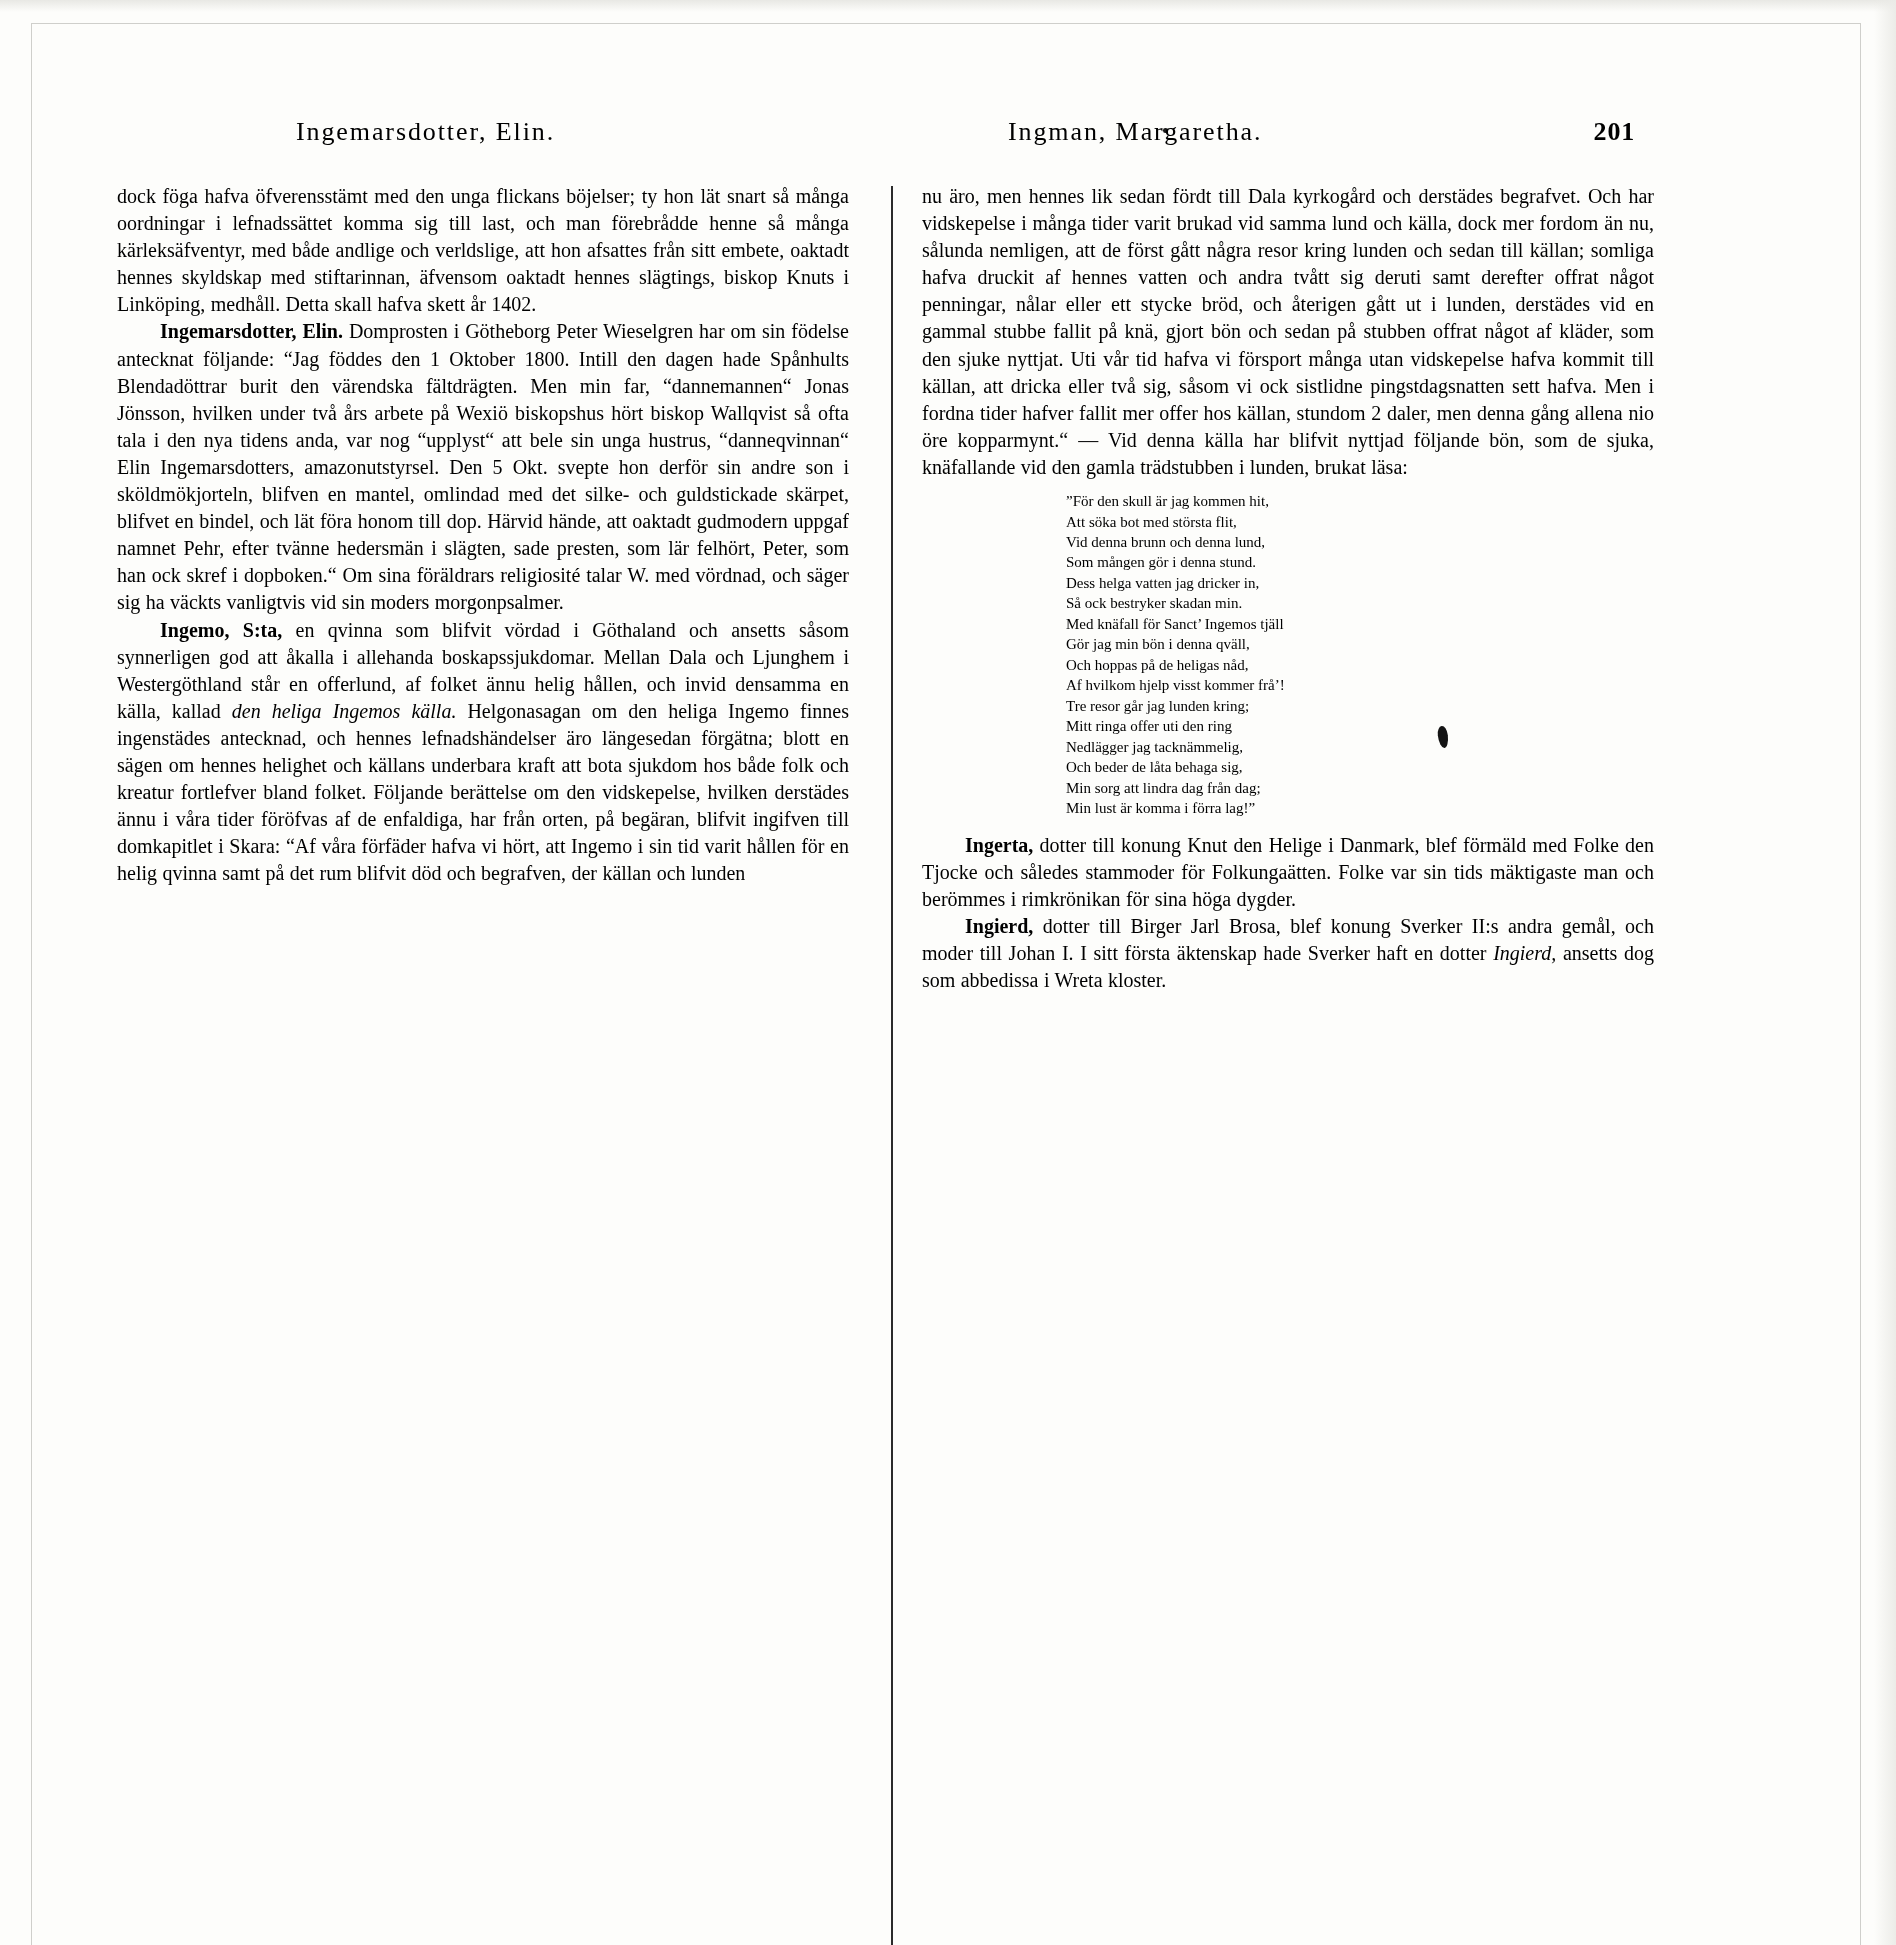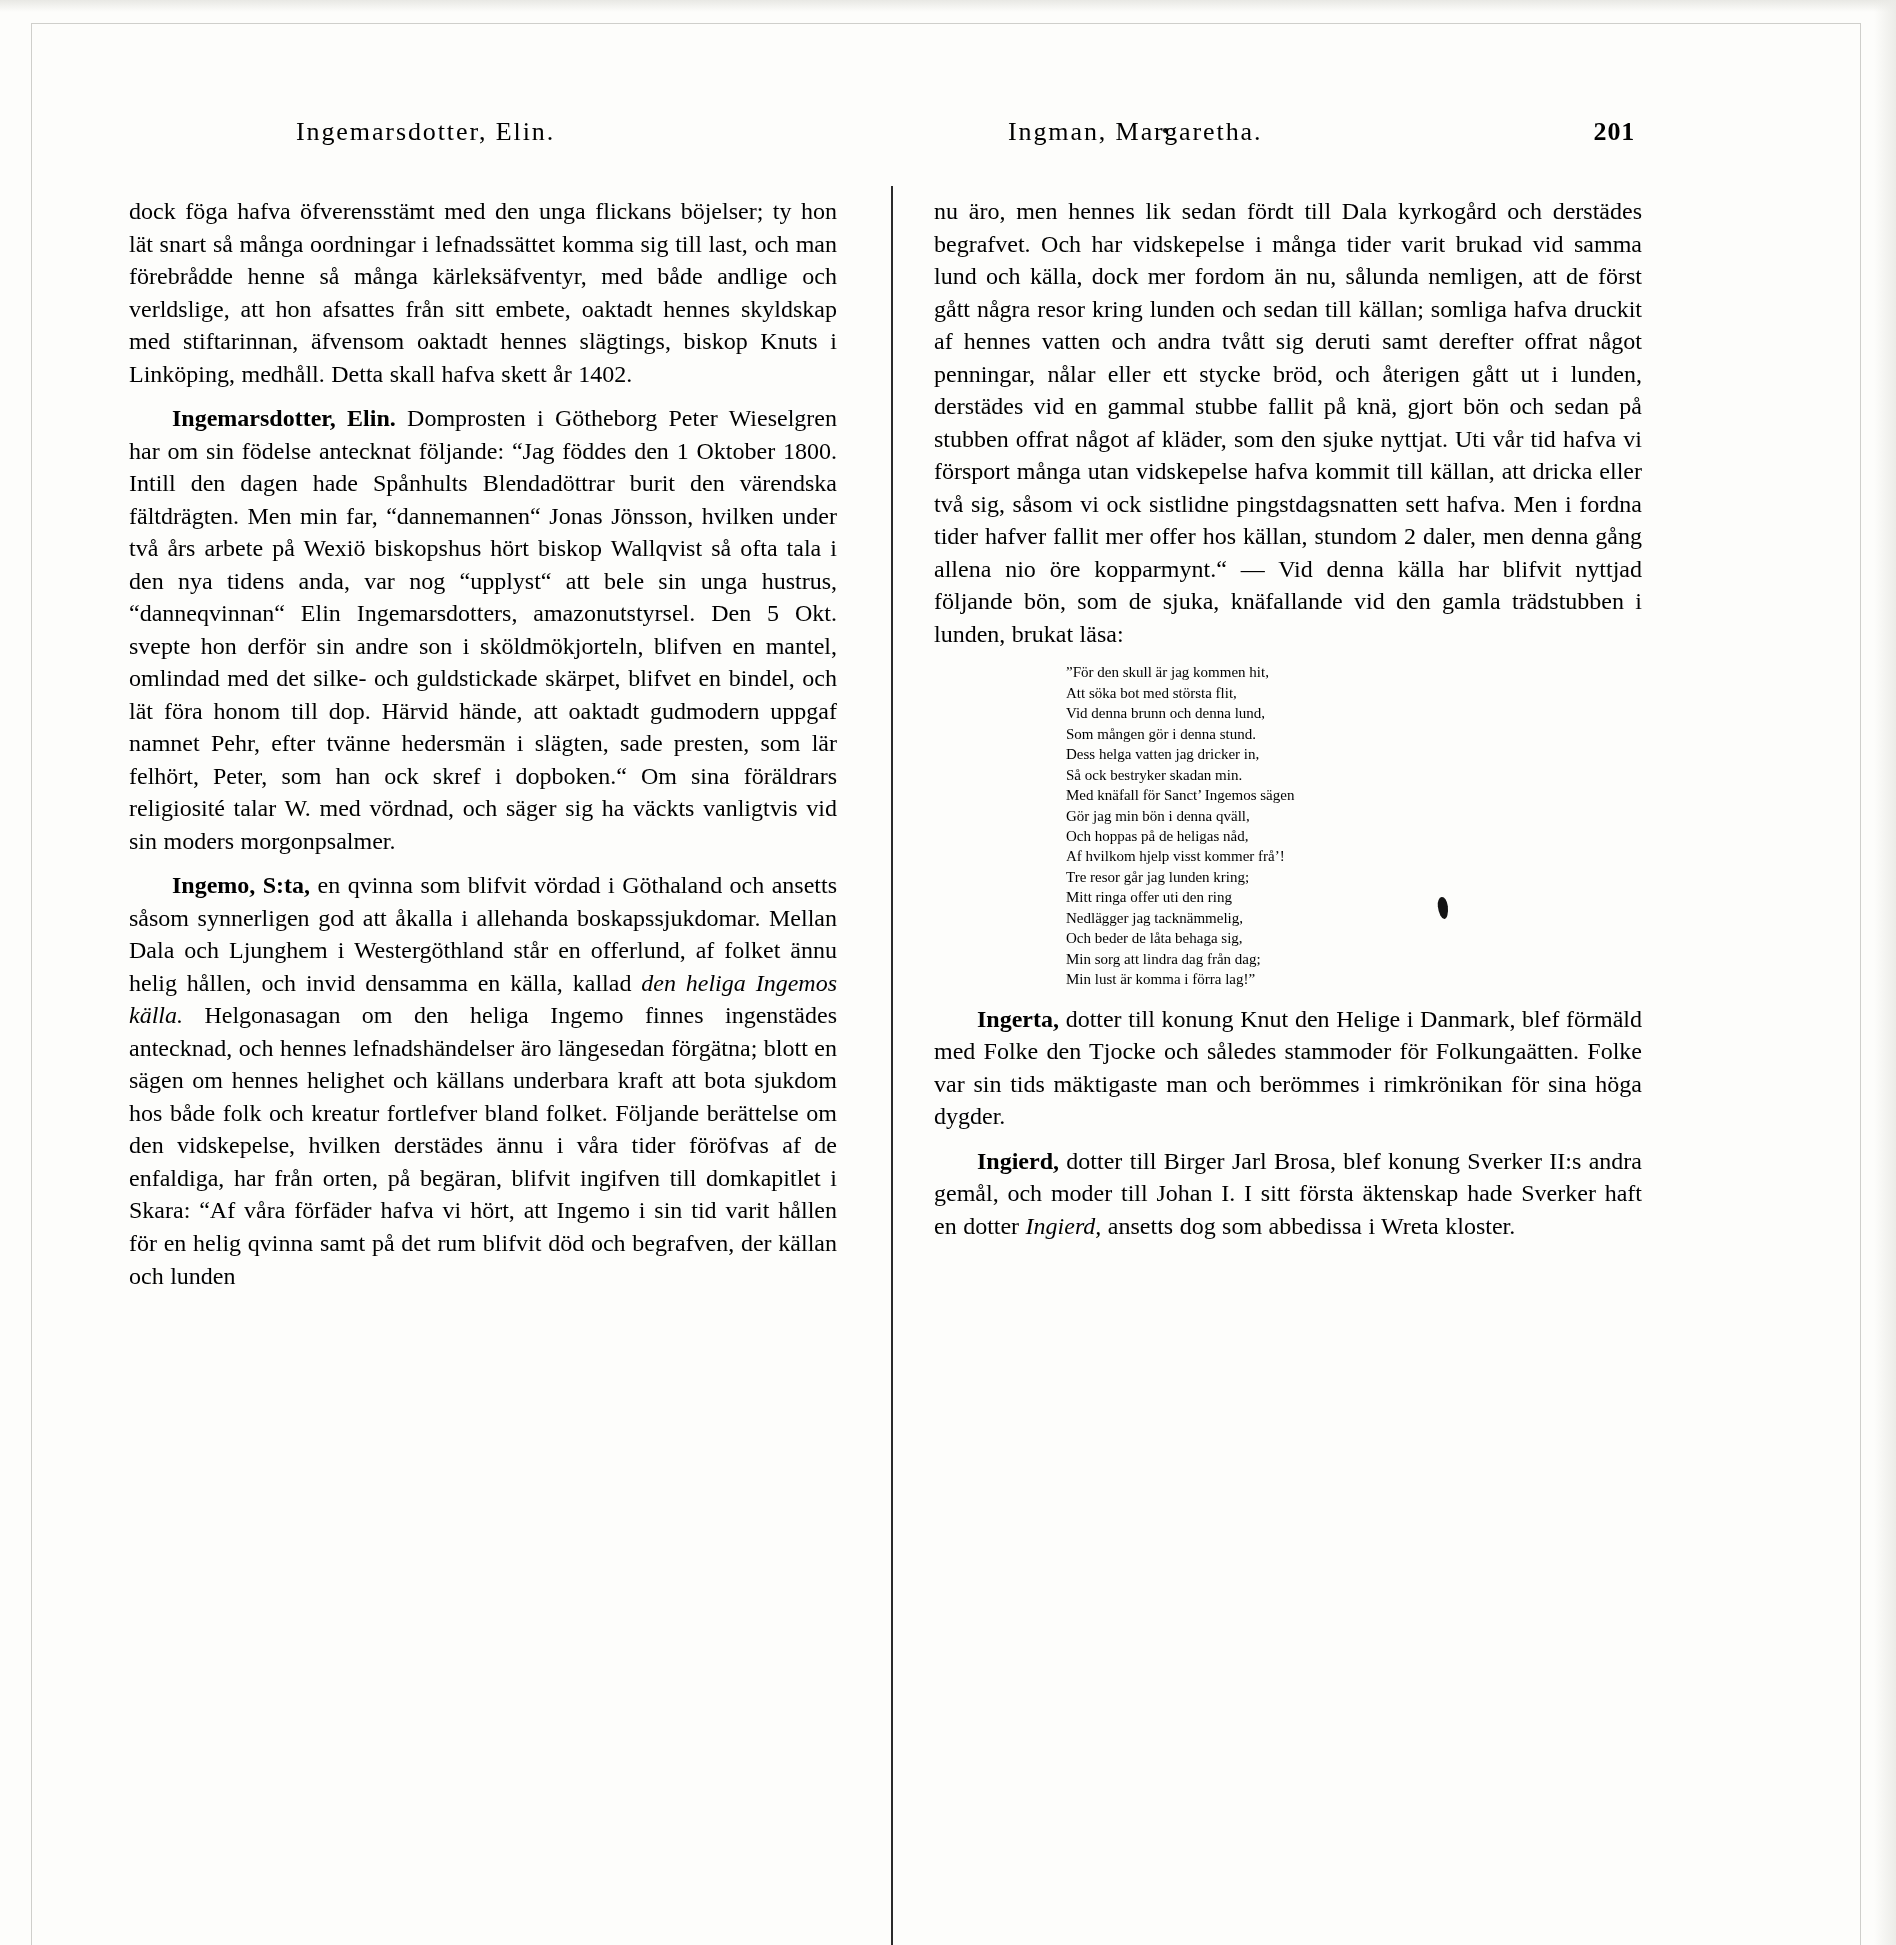--- a/index.html
+++ b/index.html
@@ -74,22 +74,22 @@
   .col-rule {
     position: absolute;
     top: 3.1px;
     left: 774px;
     width: 1.6px;
     height: 1875px;
     background: #2b2b2b;
   }
 
   p.para {
-    margin: 12px;
-    font-size: 24px;
+    margin: 0;
+    font-size: 20px;
     line-height: 1.355;
     text-align: justify;
     text-justify: inter-word;
     word-spacing: 0.02em;
     hyphens: none;
   }
   p.para.indent { text-indent: 43px; }
   p.para.noindent { text-indent: 0; }
 
   .entry-name {
@@ -177,21 +177,21 @@
       </p>
 
       <div class="verse" style="position:relative;">
         <div class="ink-speck" style="top:235px;left:516px;"></div>
         <span class="vline">”För den skull är jag kommen hit,</span>
         <span class="vline">Att söka bot med största flit,</span>
         <span class="vline">Vid denna brunn och denna lund,</span>
         <span class="vline">Som mången gör i denna stund.</span>
         <span class="vline">Dess helga vatten jag dricker in,</span>
         <span class="vline">Så ock bestryker skadan min.</span>
-        <span class="vline">Med knäfall för Sanct’ Ingemos sägen</span>
+        <span class="vline">Med knäfall för Sanct’ Ingemos tjäll</span>
         <span class="vline">Gör jag min bön i denna qväll,</span>
         <span class="vline">Och hoppas på de heligas nåd,</span>
         <span class="vline">Af hvilkom hjelp visst kommer frå’!</span>
         <span class="vline">Tre resor går jag lunden kring;</span>
         <span class="vline">Mitt ringa offer uti den ring</span>
         <span class="vline">Nedlägger jag tacknämmelig,</span>
         <span class="vline">Och beder de låta behaga sig,</span>
         <span class="vline">Min sorg att lindra dag från dag;</span>
         <span class="vline">Min lust är komma i förra lag!”</span>
       </div>

